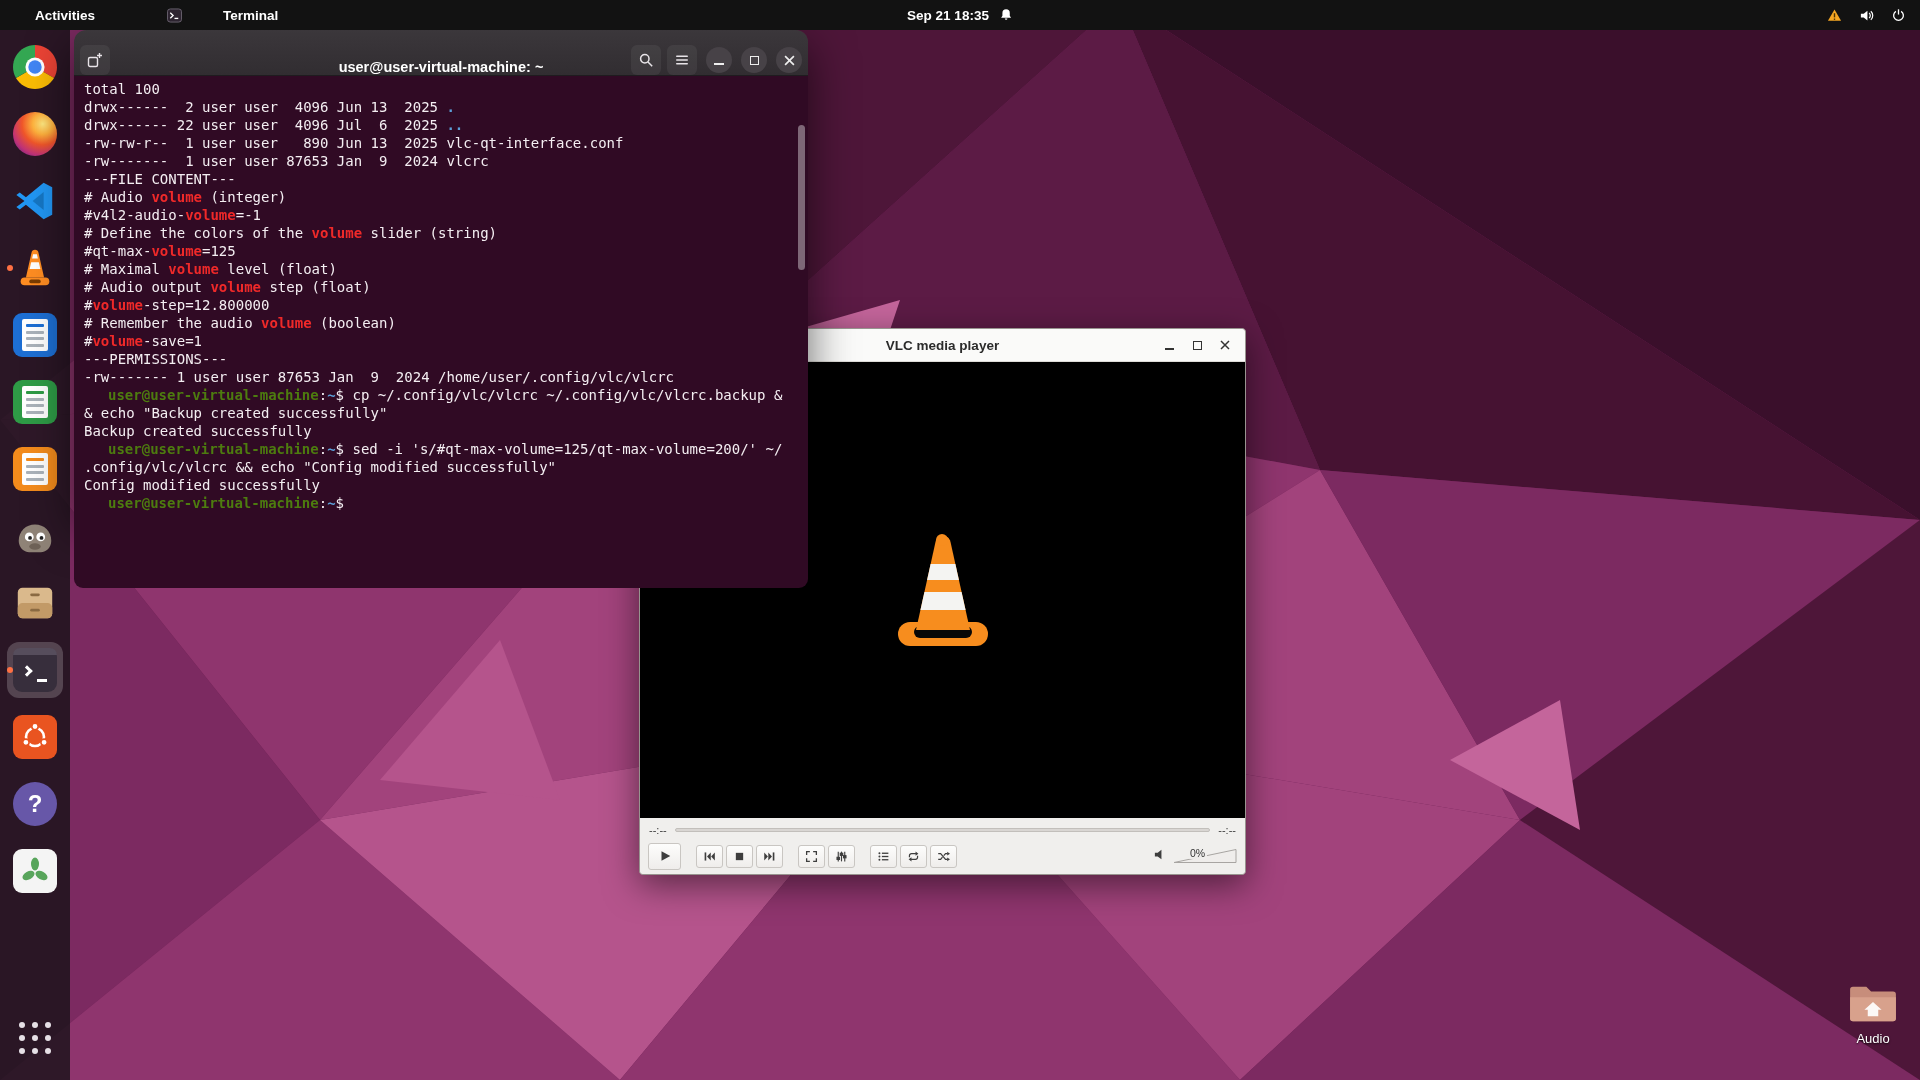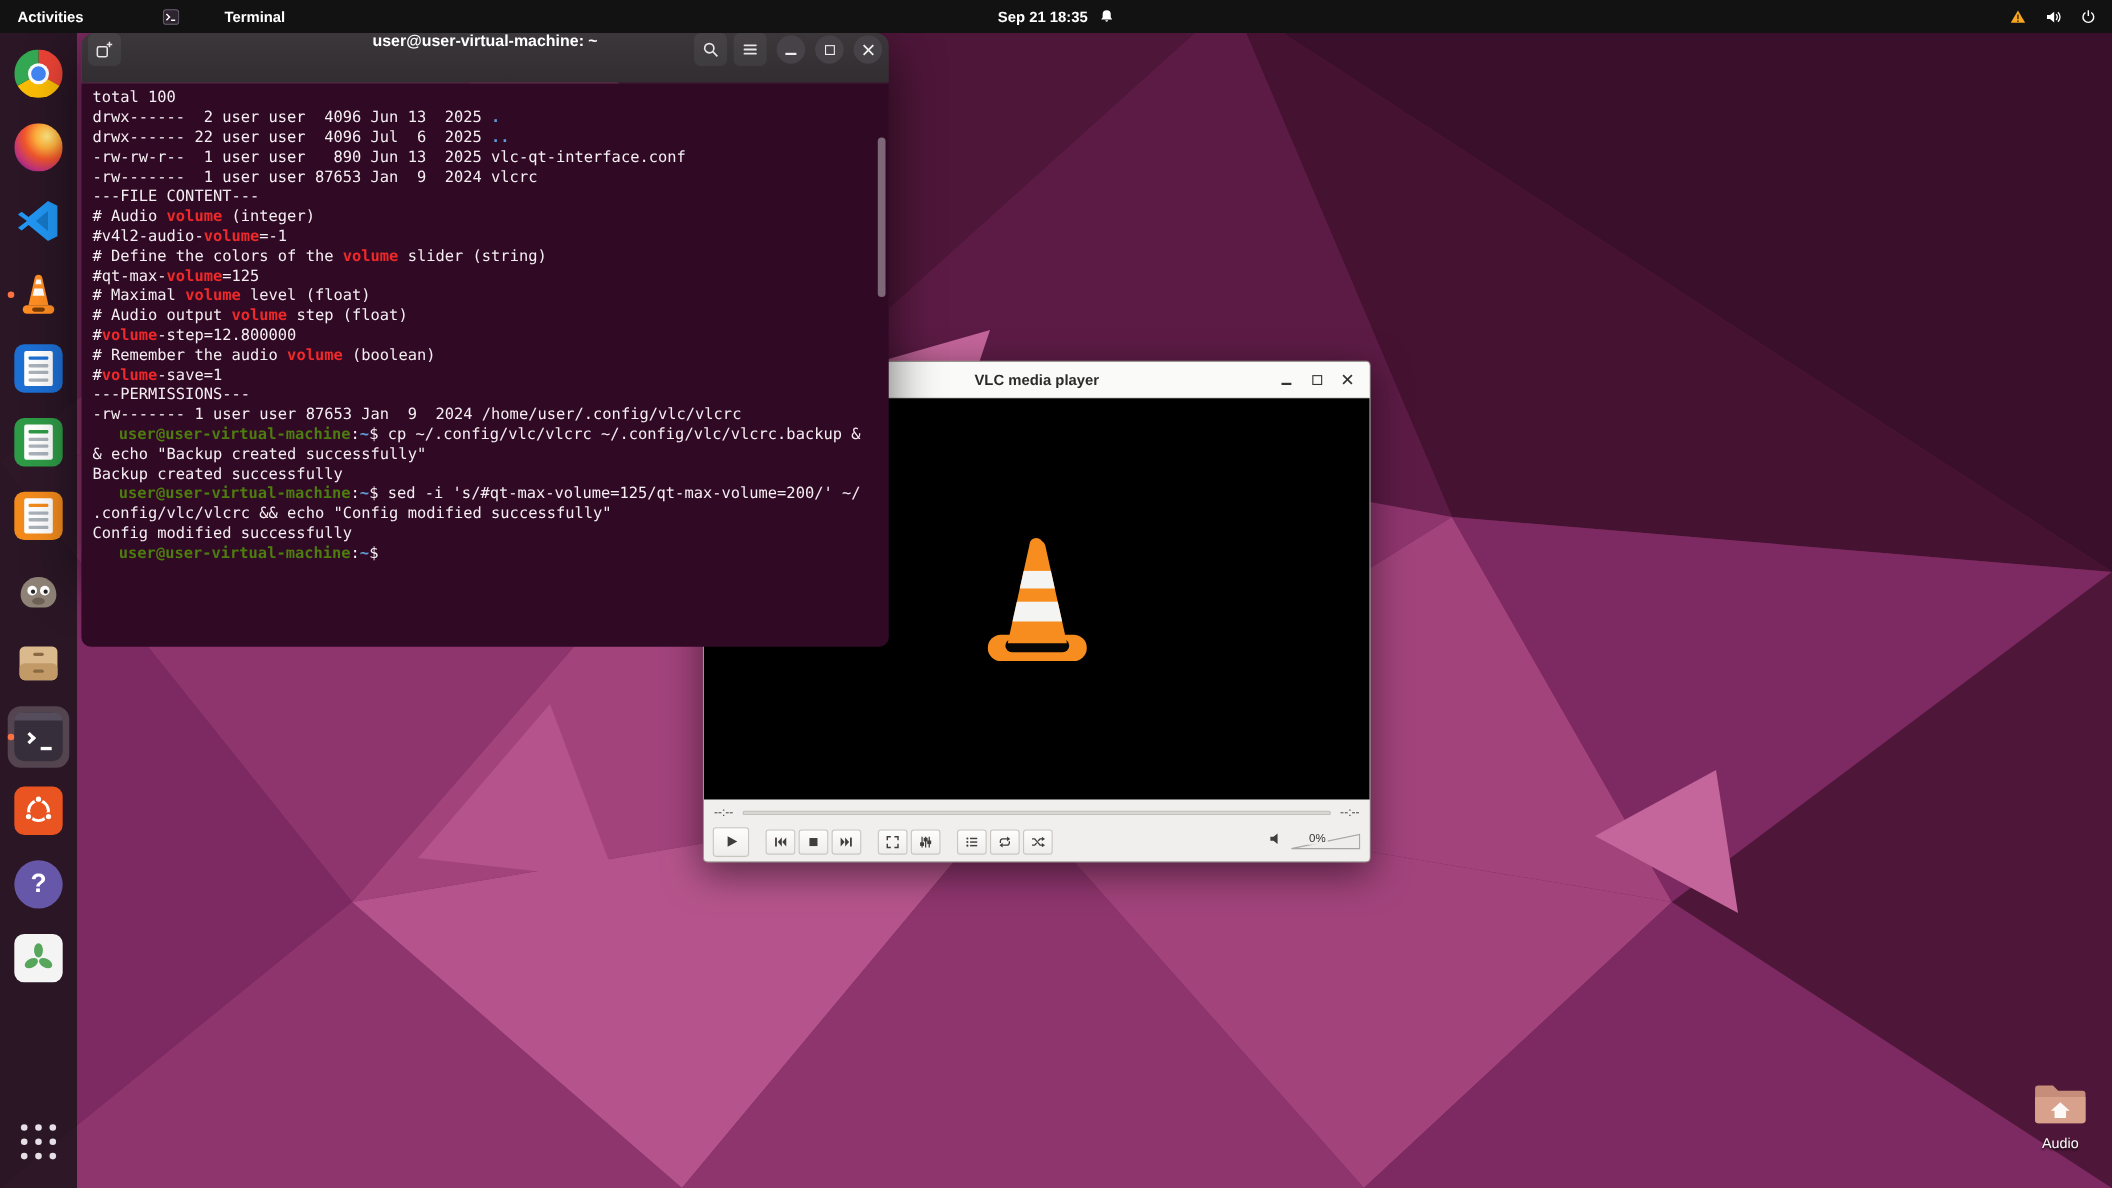--- a/index.html
+++ b/index.html
@@ -6,21 +6,21 @@
   html,body { width:1920px; height:1080px; overflow:hidden; }
   body { position:relative; font-family:"Liberation Sans",sans-serif; background:#5c1d4b; }
 
   
   #wallpaper { position:absolute; inset:0; z-index:0; }
 
   
   #topbar { position:absolute; top:0; left:0; right:0; height:30px; background:#121212;
             z-index:50; display:flex; align-items:center; color:#fff; font-size:13.5px; font-weight:600; }
   .tb-left { display:flex; align-items:center; height:100%; }
-  .tb-item { padding:0 16px; height:100%; display:flex; align-items:center; gap:7px; cursor:default; }
+  .tb-item { padding:0 16px; height:100%; display:flex; align-items:center; gap:7px; cursor:default;margin-left:19px; }
   .tb-app { margin-left:40px;gap:41px; }
   .tb-center { position:absolute; left:50%; transform:translateX(-50%); display:flex; align-items:center; gap:10px; height:100%; }
   .tb-right { margin-left:auto; display:flex; align-items:center; gap:17px; padding-right:14px; height:100%; }
   .tb-right svg, .tb-center svg, .tb-appicon svg { display:block; }
 
   
   #dock { position:absolute; left:0; top:30px; bottom:0; width:70px; background:rgba(24,18,24,0.82);
           z-index:15; display:flex; flex-direction:column; align-items:center; padding-top:9px; gap:11px; }
   .dock-item { width:56px; height:56px; position:relative; display:flex; align-items:center; justify-content:center; cursor:pointer; }
   .dock-item.focused { background:rgba(255,255,255,0.2); border-radius:12px; }
@@ -36,40 +36,40 @@
   .uscr { position:absolute; left:24px; top:31px; width:10px; height:3px; background:#fff; }
   .help { background:#6757a8; border-radius:50%; display:flex; align-items:center; justify-content:center; color:#fff; font-size:24px; font-weight:bold; }
   .appgrid { display:grid; grid-template-columns:repeat(3,6px); gap:7px; }
   .appgrid i { width:6px; height:6px; border-radius:50%; background:#e6e0e6; }
   .grid-item { margin-top:auto; margin-bottom:14px; }
 
   
   #terminal { position:absolute; left:74px; top:30px; width:734px; height:482px; z-index:30;
               border-radius:12px 12px 9px 9px; box-shadow:0 16px 46px rgba(0,0,0,0.6); }
   .t-header { height:46px; background:linear-gradient(#3b373b,#312d31); border-bottom:1px solid #1f1c1f;
-              border-radius:12px 12px 0 0; display:flex; align-items:flex-start; padding:0 6px; position:relative;gap:23px; }
+              border-radius:12px 12px 0 0; display:flex; align-items:flex-end; padding:0 6px; position:relative;gap:23px; }
   .t-title { position:absolute; left:50%; transform:translateX(-50%); font-weight:bold; font-size:14.5px; color:#fff; white-space:nowrap; }
   .t-actions { margin-left:auto; display:flex; align-items:center; }
   .t-btn { border:none; cursor:pointer; display:flex; align-items:center; justify-content:center; }
   .t-btn.sq { width:30px; height:30px; border-radius:6px; background:rgba(255,255,255,0.06); margin-left:6px; }
   .t-btn.sq:first-child { margin-left:0; }
   .t-btn.round { width:26px; height:26px; border-radius:50%; background:#474247; margin-left:9px; }
   .g-min { width:10px; height:2px; background:#eee; transform:translateY(4px); }
   .g-max { width:9px; height:9px; border:1.5px solid #eee; }
   .t-body { height:512px; background:#300a24; padding:4px 10px; font:14px/18px "DejaVu Sans Mono",monospace;
             color:#f4eef2; white-space:pre; overflow:hidden; border-radius:0 0 9px 9px; position:relative; }
   .tline { height:18px; }
   .t-g { color:#4d7c0f; font-weight:bold;margin-left:24px; }
   .t-b { color:#5c9fd8; font-weight:bold; }
   .t-r { color:#ef2929; font-weight:bold; }
   .t-scrollbar { position:absolute; right:3px; top:95px; width:7px; height:145px; border-radius:4px;
                  background:rgba(255,255,255,0.38); z-index:31; }
 
   
-  #vlc { position:absolute; left:639px; top:328px; width:607px; height:456px; background:#f0efed;
+  #vlc { position:absolute; left:639px; top:328px; width:607px; height:547px; background:#f0efed;
          border:1px solid #98948f; border-radius:4px; box-shadow:0 10px 34px rgba(0,0,0,0.5);
          z-index:20; display:flex; flex-direction:column; }
   .v-titlebar { height:33px; background:#fafaf9; border-bottom:1px solid #dedcd8; border-radius:4px 4px 0 0;
                 position:relative; display:flex; align-items:center; }
   .v-title { position:absolute; left:50%; transform:translateX(-50%); font-weight:bold; font-size:13.5px; color:#2b2b2b; }
   .v-winbtns { margin-left:auto; display:flex; padding-right:6px; }
   .v-winbtn { width:28px; height:24px; border:none; background:transparent; display:flex; align-items:center; justify-content:center; cursor:pointer; }
   .vg-min { width:9px; height:1.6px; background:#333; transform:translateY(4px); }
   .vg-max { width:9px; height:9px; border:1.5px solid #333; }
   .v-menubar { height:22px; background:#fbfaf9; display:flex; align-items:center; padding-left:175px;

